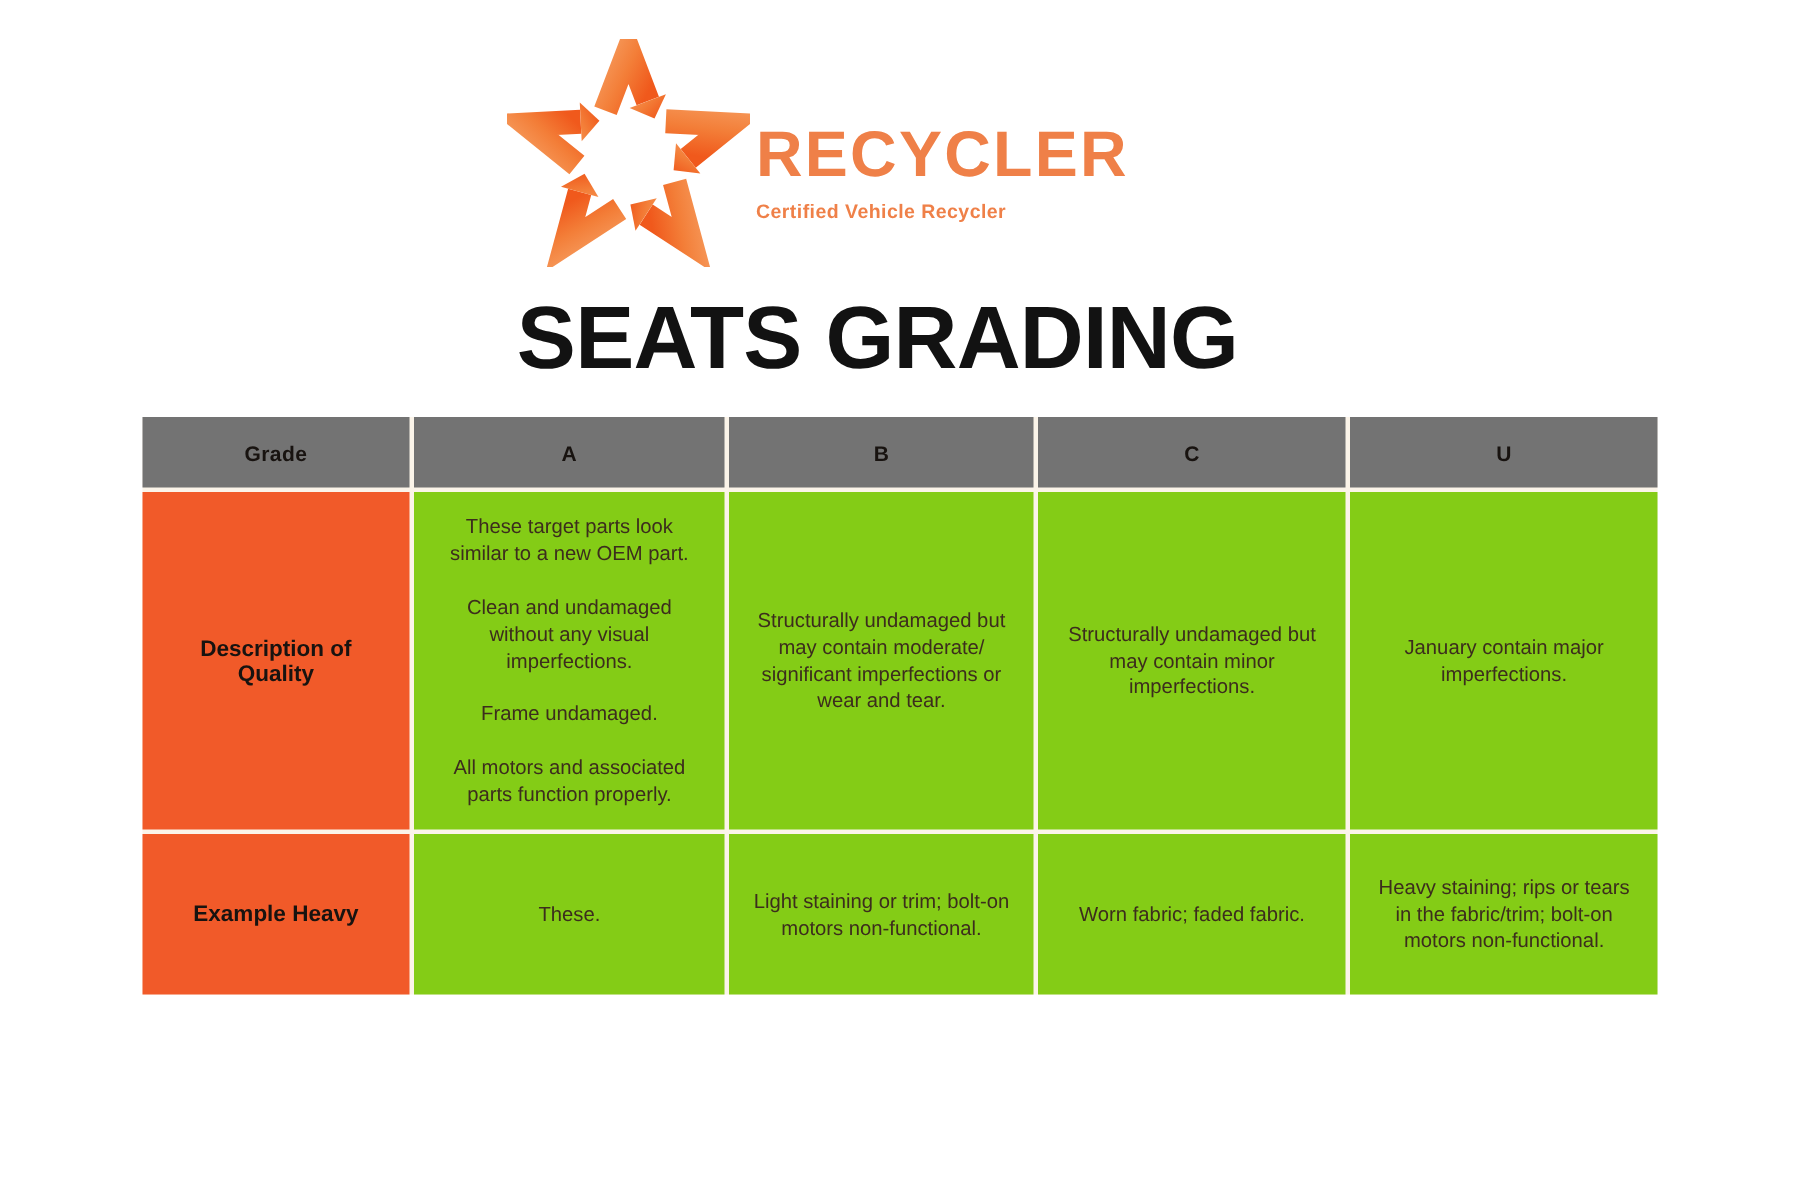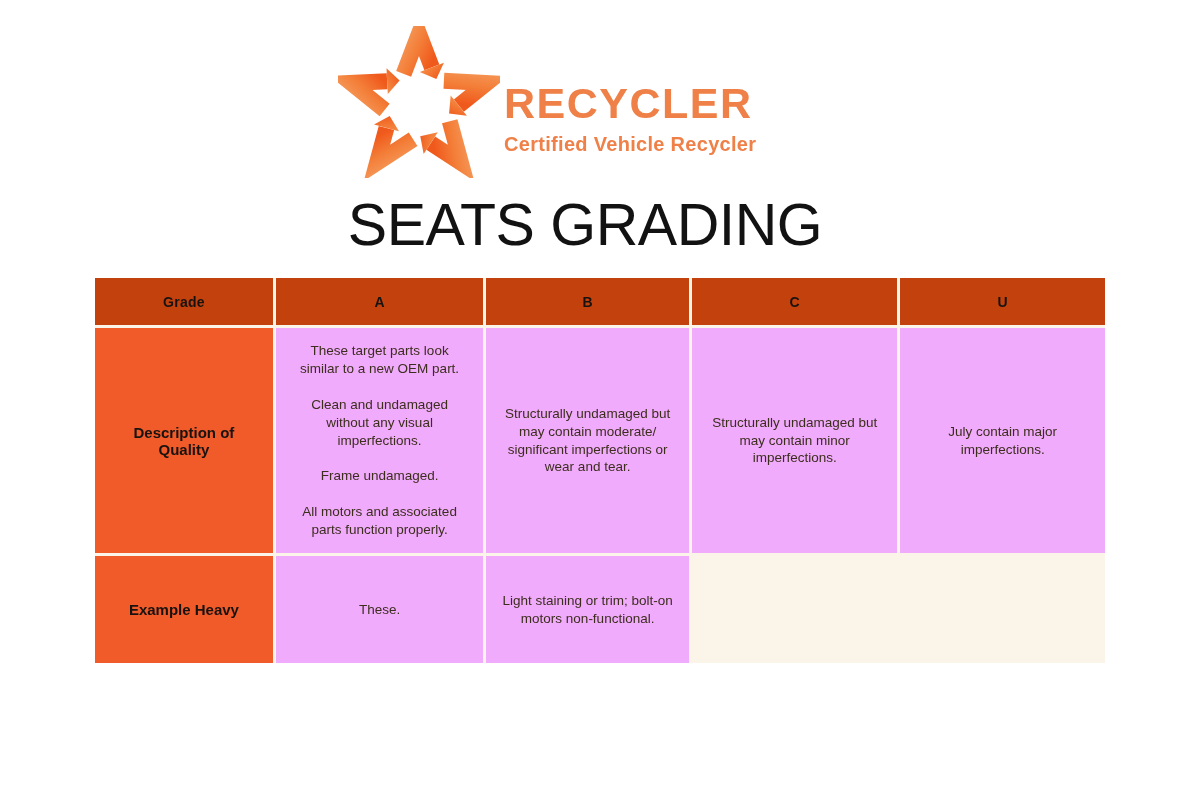--- a/index.html
+++ b/index.html
@@ -15,55 +15,55 @@
 
   
   .logo-row { position: absolute; left: 338px; top: 26px; display: flex; align-items: flex-start; }
   .logo-star { width: 162px; height: 152px; }
   .logo-text { margin-left: 4px; margin-top: 56px; display: flex; flex-direction: column; }
   .brand {
     font-size: 43px; font-weight: 800; letter-spacing: 1.5px;
     color: #EF8048; line-height: 1;
   }
   .tagline {
-    margin-top: 8px; font-size: 20px; font-weight: 700;
+    margin-top: 8px; font-size: 13px; font-weight: 700;
     color: #EF8048; letter-spacing: 0.3px;
   }
 
   
   .title {
     position: absolute; top: 196px; left: 0; width: 1170px;
-    text-align: center; font-size: 59px; font-weight: 400;
+    text-align: center; font-size: 59px; font-weight: 700;
     color: #121212; letter-spacing: -0.5px; line-height: 1;
   }
 
   
   .grading-table {
     position: absolute; left: 95px; top: 278px;
     width: 1010px; height: 385px;
     display: grid;
     grid-template-columns: 180fr 210fr 205fr 208fr 207fr;
     grid-template-rows: 47px 225px 107px;
     gap: 3px;
     background: #FBF4E9; 
   }
   .cell {
     display: flex; align-items: center; justify-content: center;
     text-align: center; box-sizing: border-box; padding: 8px 14px;
   }
   .cell.head {
-    background: #c2410c;
+    background: #737373;
     color: #181310; font-weight: 700; font-size: 14px; letter-spacing: 0.3px;
   }
   .cell.label {
     background: #F15A29;
     color: #181310; font-weight: 700; font-size: 15px;
   }
   .cell.data {
-    background: #f0abfc;
+    background: #84cc16;
     color: #3C2D1D; font-size: 13.5px; line-height: 1.33;
     white-space: pre-line;
   }
 </style>
 </head>
 <body>
 
 <div class="page">
 
   <div class="logo-row">
@@ -104,20 +104,22 @@
     <div class="cell label">Description of Quality</div>
     <div class="cell data">These target parts look similar to a new OEM part.
 
 Clean and undamaged without any visual imperfections.
 
 Frame undamaged.
 
 All motors and associated parts function properly.</div>
     <div class="cell data">Structurally undamaged but may contain moderate/ significant imperfections or wear and tear.</div>
     <div class="cell data">Structurally undamaged but may contain minor imperfections.</div>
-    <div class="cell data">July contain major imperfections.</div>
+    <div class="cell data">January contain major imperfections.</div>
 
     <div class="cell label">Example Heavy</div>
     <div class="cell data">These.</div>
     <div class="cell data">Light staining or trim; bolt-on motors non-functional.</div>
+    <div class="cell data">Worn fabric; faded fabric.</div>
+    <div class="cell data">Heavy staining; rips or tears in the fabric/trim; bolt-on motors non-functional.</div>
 
   </div>
 </div>
 
 </body></html>

